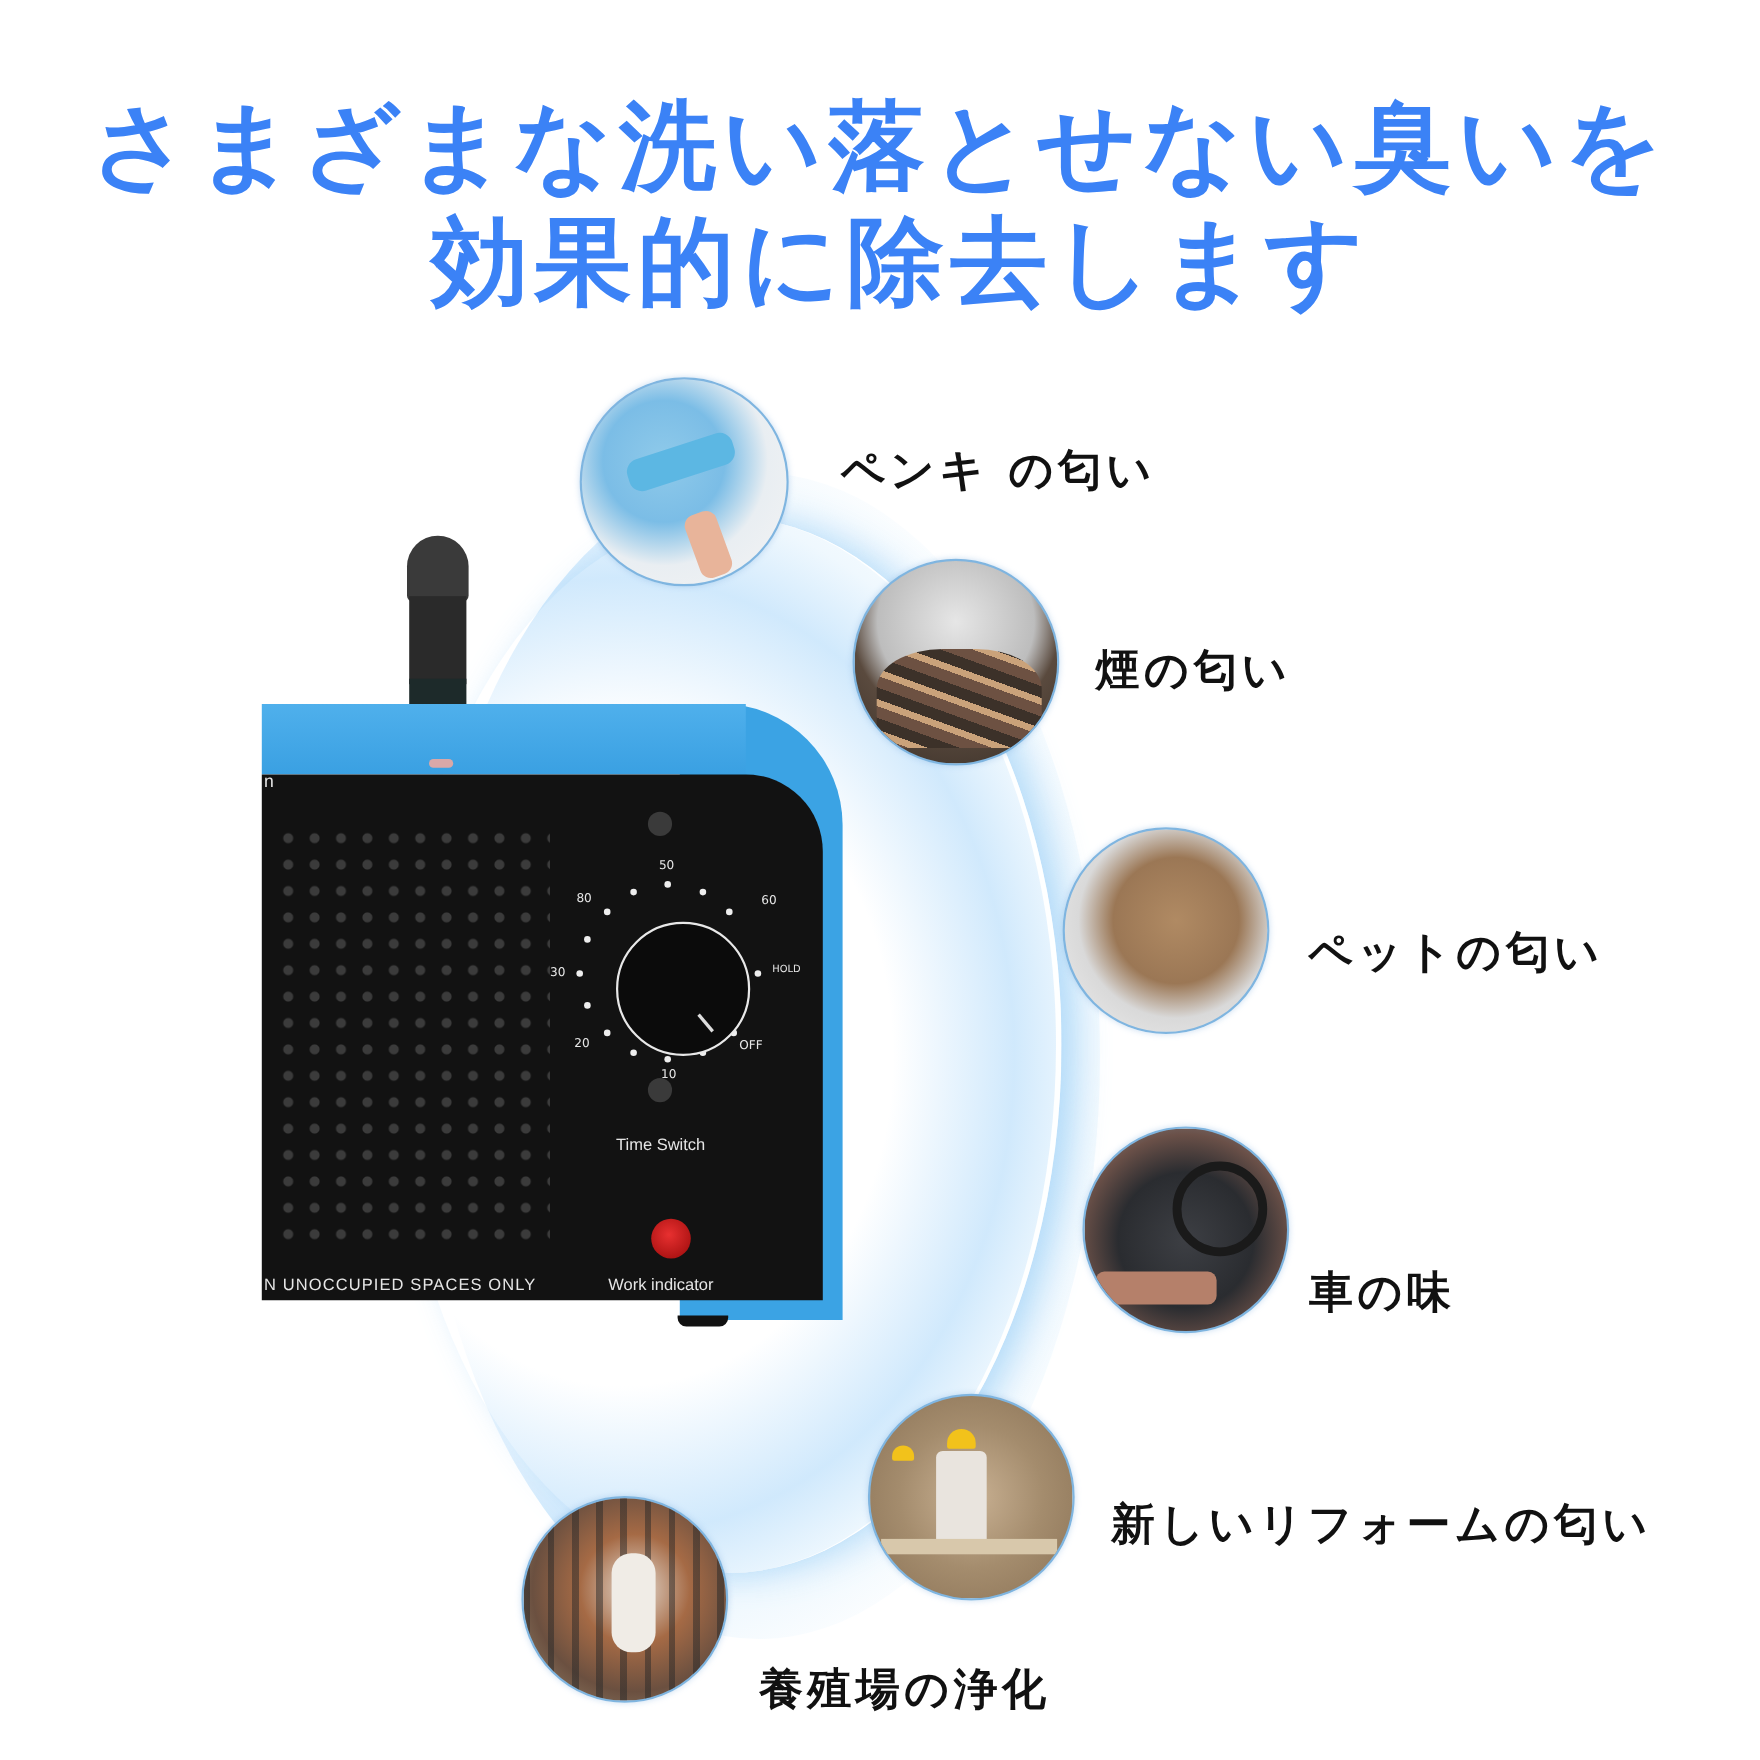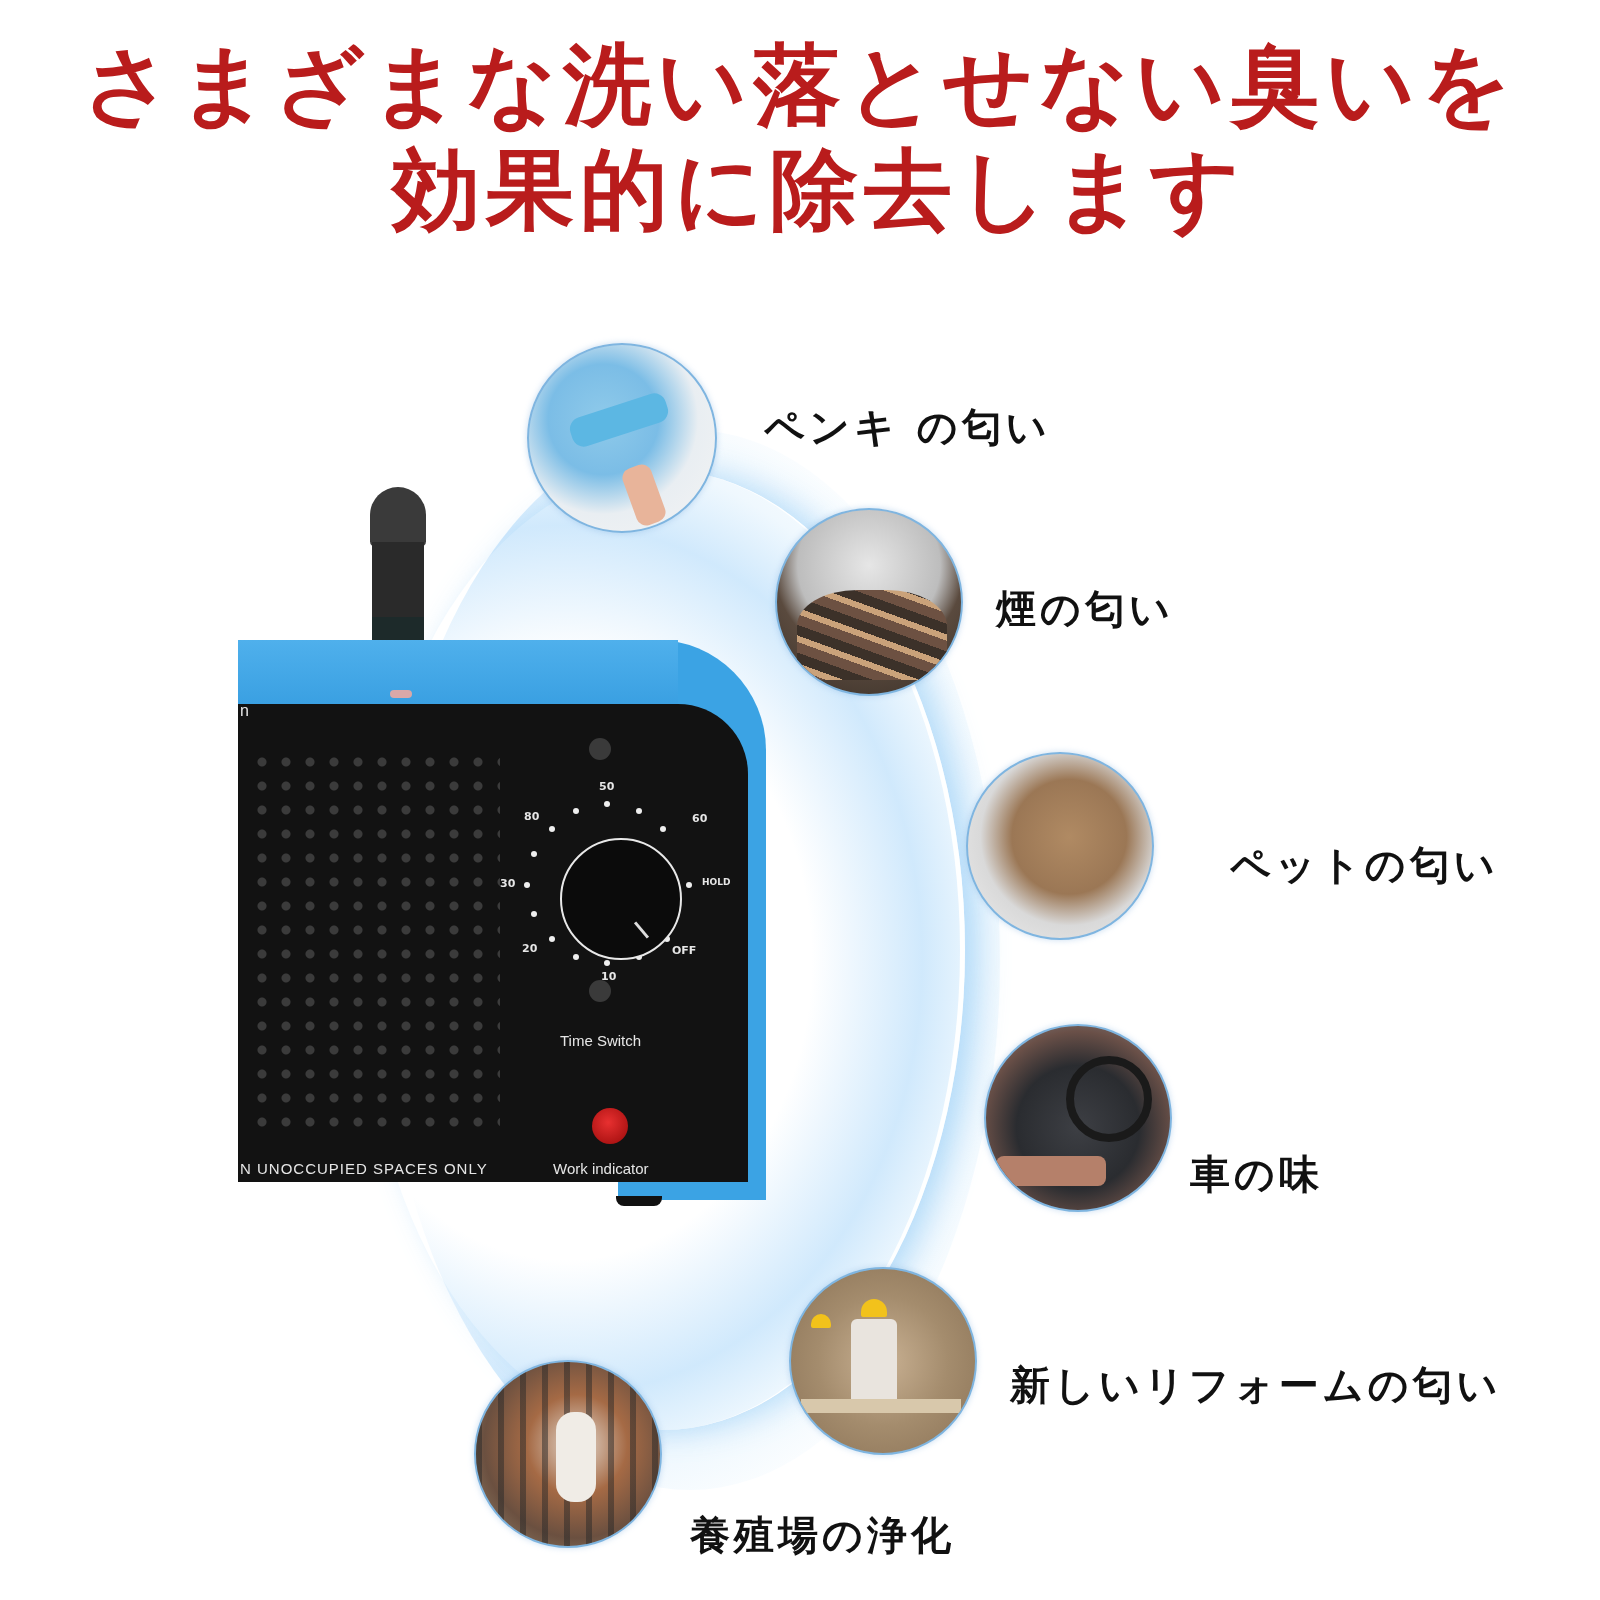--- a/index.html
+++ b/index.html
@@ -1,38 +1,38 @@
 <!DOCTYPE html>
 <html><head>
 <meta charset="utf-8">
 <style>
   html,body{margin:0;padding:0;background:#fff;}
   body{width:1600px;height:1600px;position:relative;overflow:hidden;font-family:"DejaVu Serif","Liberation Serif",serif;}
-  .headline{position:absolute;left:0;width:1600px;text-align:center;color:#b91c1c;font-weight:bold;font-family:"DejaVu Sans","Liberation Sans",sans-serif;letter-spacing:6px;}
+  .headline{position:absolute;left:0;width:1600px;text-align:center;color:#3b82f6;font-weight:bold;font-family:"DejaVu Sans","Liberation Sans",sans-serif;letter-spacing:6px;margin-top:48px;}
   .h1{top:30px;font-size:88px;line-height:110px;}
   .h2{top:135px;font-size:88px;line-height:110px;padding-left:19px;}
   .glow{position:absolute;left:380px;top:430px;width:620px;height:1060px;border-radius:50%;
         background:radial-gradient(ellipse at 30% 50%, rgba(255,255,255,0) 40%, rgba(170,215,250,0.55) 58%, rgba(210,235,252,0.35) 68%, rgba(255,255,255,0) 80%);}
   .arc{position:absolute;left:360px;top:470px;width:600px;height:960px;border-radius:50%;border-right:5px solid rgba(255,255,255,0.95);box-shadow:14px 0 30px rgba(120,190,245,0.45);}
   
   .device{position:absolute;left:238px;top:640px;width:528px;height:560px;}
   .dev-top{position:absolute;left:0;top:0;width:440px;height:64px;background:linear-gradient(#4fb0ec,#3aa0e2);}
   .dev-top2{position:absolute;left:380px;top:0;width:148px;height:560px;background:#3ba3e4;border-top-right-radius:110px;}
   .dev-front{position:absolute;left:0;top:64px;width:510px;height:478px;background:#121212;border-top-right-radius:70px;}
   .handle{position:absolute;left:370px;top:487px;width:56px;height:190px;}
   .h-cap{position:absolute;left:0;top:0;width:56px;height:60px;background:#3a3a3a;border-radius:30px 30px 6px 6px;}
   .h-grip{position:absolute;left:2px;top:55px;width:52px;height:80px;background:#2a2a2a;}
   .h-base{position:absolute;left:2px;top:130px;width:52px;height:60px;background:#1d2a2a;}
   .screw-top{position:absolute;left:390px;top:690px;width:22px;height:8px;background:#d9a8a8;border-radius:4px;}
   .grille{position:absolute;left:12px;top:110px;width:250px;height:380px;
     background-image:radial-gradient(circle, #3b3b3b 4px, transparent 5px);background-size:24px 24px;}
   .dial-ring{position:absolute;left:560px;top:838px;width:118px;height:118px;border-radius:50%;border:2px solid #e8e8e8;background:#0b0b0b;}
   .dial-pointer{position:absolute;left:640px;top:920px;width:3px;height:20px;background:#ddd;transform:rotate(-40deg);}
   .dot{position:absolute;width:6px;height:6px;background:#eee;border-radius:50%;}
-  .dlabel{position:absolute;color:#e6e6e6;font-size:11px;font-family:"DejaVu Sans",sans-serif;font-weight:bold;}
+  .dlabel{position:absolute;color:#e6e6e6;font-size:11px;font-family:"DejaVu Sans",sans-serif;}
   .screw{position:absolute;width:22px;height:22px;border-radius:50%;background:#3a3a3a;}
   .panel-text{position:absolute;color:#e6e6e6;font-family:"Liberation Sans",sans-serif;font-size:15px;}
   .led{position:absolute;left:592px;top:1108px;width:36px;height:36px;border-radius:50%;background:radial-gradient(circle at 45% 40%,#e83030,#9a0a0a);}
   .foot{position:absolute;left:616px;top:1196px;width:46px;height:10px;background:#111;border-radius:0 0 8px 8px;}
   
   .bubble{position:absolute;border-radius:50%;border:2px solid #7fb5e0;overflow:hidden;box-shadow:0 0 6px rgba(120,170,220,0.4);}
   .label{position:absolute;font-size:40px;font-weight:bold;color:#111;white-space:nowrap;font-family:"DejaVu Serif","Liberation Serif",serif;letter-spacing:4px;}
 </style>
 </head>
 <body>
@@ -98,21 +98,21 @@
   <div style="position:absolute;left:100px;top:120px;width:30px;height:60px;background:#e8b49a;border-radius:10px;transform:rotate(-20deg);"></div>
 </div>
 <div class="label" style="left:764px;top:400px;">ペンキ の匂い</div>
 
 <div class="bubble" style="left:775px;top:508px;width:184px;height:184px;background:radial-gradient(circle at 50% 30%,#e6e6e6 0%,#bdbdbd 45%,#5a4a3e 60%,#3a3028 100%);">
   <div style="position:absolute;left:20px;top:80px;width:150px;height:90px;background:repeating-linear-gradient(20deg,#6d5142 0 10px,#caa27a 10px 16px,#3c3129 16px 26px);border-radius:40% 40% 20% 20%;"></div>
 </div>
 <div class="label" style="left:996px;top:582px;">煙の匂い</div>
 
 <div class="bubble" style="left:966px;top:752px;width:184px;height:184px;background:radial-gradient(circle at 55% 45%,#b08a63 0%,#9b7755 40%,#d9d9d9 62%,#efefef 100%);"></div>
-<div class="label" style="left:1230px;top:838px;">ペットの匂い</div>
+<div class="label" style="left:1189px;top:838px;">ペットの匂い</div>
 
 <div class="bubble" style="left:984px;top:1024px;width:184px;height:184px;background:radial-gradient(circle at 50% 55%,#3d3f44 0%,#2a2c30 45%,#6a5048 70%,#8a96a0 100%);">
   <div style="position:absolute;left:80px;top:30px;width:70px;height:70px;border:8px solid #1a1a1a;border-radius:50%;"></div>
   <div style="position:absolute;left:10px;top:130px;width:110px;height:30px;background:#b5806a;border-radius:8px;"></div>
 </div>
 <div class="label" style="left:1190px;top:1147px;">車の味</div>
 
 <div class="bubble" style="left:789px;top:1267px;width:184px;height:184px;background:radial-gradient(circle at 50% 50%,#c9b193 0%,#a48c6d 50%,#8a7256 100%);">
   <div style="position:absolute;left:70px;top:30px;width:26px;height:18px;background:#f2c21b;border-radius:13px 13px 2px 2px;"></div>
   <div style="position:absolute;left:20px;top:45px;width:20px;height:14px;background:#f2c21b;border-radius:10px 10px 2px 2px;"></div>

